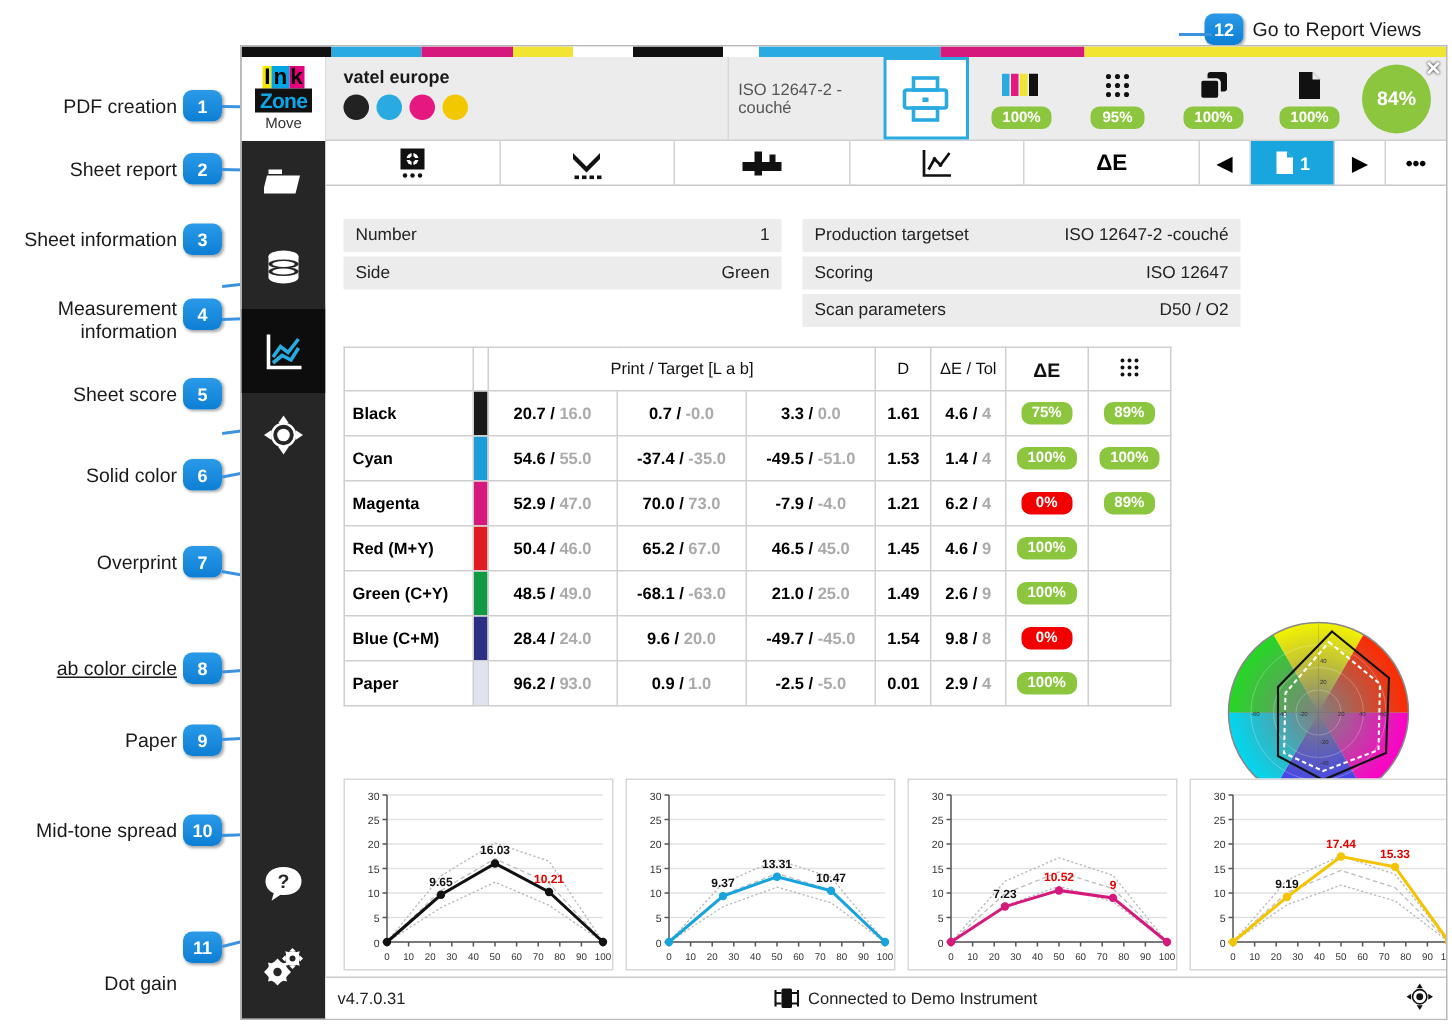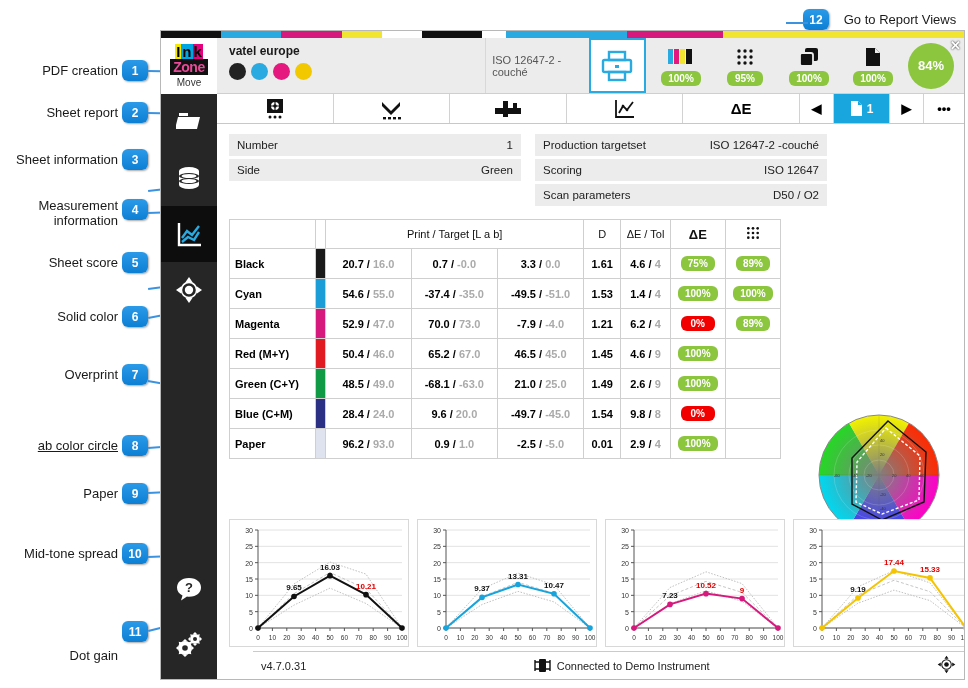--- a/index.html
+++ b/index.html
@@ -56,21 +56,21 @@
   }
   .logo-box {
     width: 56px; height: 56px; background:#fff;
     display:flex; flex-direction:column; align-items:center; justify-content:center;
   }
   .logo-ink { display:flex; font-weight:bold; font-size: 15px; line-height: 15px;}
   .logo-ink i { font-style: normal; padding: 0 1px; }
   .logo-i { background:#f5e800; color:#000; }
   .logo-n { background:#00a6e2; color:#000; }
   .logo-k { background:#e5007d; color:#000; }
-  .logo-zone { background:#111; color:#ec4899; font-weight:bold; font-size:14px; padding:0 3px; letter-spacing:-.5px;}
+  .logo-zone { background:#111; color:#0ea5e9; font-weight:bold; font-size:14px; padding:0 3px; letter-spacing:-.5px;}
   .logo-move { font-size: 10px; color:#333; margin-top:2px; }
 
   .side-btn {
     width: 56px; height: 56px;
     display:flex; align-items:center; justify-content:center;
     cursor: pointer;
   }
   .side-btn.active { background:#0d0d0d; }
   .side-spacer { flex: 1 1 auto; }
 
@@ -130,21 +130,21 @@
     flex: 0 0 56px; background:#19a5de; color:#fff;
     display:flex; align-items:center; justify-content:center; gap:4px;
     font-size:12px; font-weight:bold; cursor:pointer; border-right:1px solid #d2d2d2;
   }
   .navbar .dots { flex:0 0 40px; border-right:none; }
 
   
   .content { flex:1 1 auto; background:#fff; padding: 6px 8px 0 8px; position:relative; }
 
   
-  .info-row { display:flex; gap: 14px; margin: 4px 0 0 4px; }
+  .info-row { display:flex; gap: 14px; margin: 16px 0 0 4px; }
   .info-tbl { flex: 0 0 292px; }
   .info-line {
     display:flex; justify-content:space-between;
     background:#ececec; font-size:11.5px; color:#222;
     padding: 5px 8px; margin-bottom: 3px;
   }
   .info-line .v { font-weight: normal; }
   .score-wrap { flex:1 1 auto; display:flex; justify-content:flex-end; align-items:center; padding-right: 14px;}
   .score-circle {
     width:78px; height:78px; border-radius:50%; background:#8cc63f;
@@ -175,21 +175,21 @@
   .abcircle { position:absolute; right: 22px; top: 288px; width:126px; height:126px; }
 
   
   .charts { position:absolute; left: 12px; bottom: 34px; display:flex; gap: 8px; }
   .chart-card { width: 180px; height: 128px; border:1px solid #d8d8d8; background:#fff; }
 
   
   .footer {
     height: 28px; background:#fff; border-top:1px solid #cacaca;
     display:flex; align-items:center; padding: 4px 8px;
-    font-size: 11px; color:#222; position:absolute; bottom:0; left:56px; right:0;margin-left:36px;
+    font-size: 11px; color:#222; position:absolute; bottom:0; left:56px; right:0;
   }
   .footer .ver { flex: 0 0 auto; }
   .footer .mid { flex:1 1 auto; display:flex; align-items:center; justify-content:center; gap:6px; }
   .footer .rt { flex: 0 0 auto; }
 </style>
 </head>
 <body>
 
 <div class="anno-label" style="left:10px; top:63px; width:108px;">PDF creation</div>
 <div class="anno-badge" style="left:122px; top:60px;">1</div>
@@ -219,21 +219,21 @@
 <div class="anno-label" style="left:10px; top:486px; width:108px;">Paper</div>
 <div class="anno-badge" style="left:122px; top:483px;">9</div>
 
 <div class="anno-label" style="left:0px; top:546px; width:118px;">Mid-tone spread</div>
 <div class="anno-badge" style="left:122px; top:543px;">10</div>
 
 <div class="anno-label" style="left:10px; top:624px; width:108px;margin-top:24px;">Dot gain</div>
 <div class="anno-badge" style="left:122px; top:621px;">11</div>
 
 <div class="anno-badge" style="left:803px; top:9px;">12</div>
-<div class="anno-label" style="left:835px; top:12px; width:130px; text-align:center;">Go to Report Views</div>
+<div class="anno-label" style="left:835px; top:12px; width:130px; text-align:left;">Go to Report Views</div>
 
 <div class="leader" style="left:148px; top:70px;  width:472px; transform:rotate(1.0deg);"></div>
 <div class="leader" style="left:148px; top:112px; width:72px;  transform:rotate(1.2deg);"></div>
 <div class="leader" style="left:148px; top:190px; width:350px; transform:rotate(-6.5deg);"></div>
 <div class="leader" style="left:148px; top:212px; width:600px; transform:rotate(-2.0deg);"></div>
 <div class="leader" style="left:148px; top:288px; width:360px; transform:rotate(-7.5deg);"></div>
 <div class="leader" style="left:148px; top:317px; width:120px; transform:rotate(-11deg);"></div>
 <div class="leader" style="left:148px; top:380px; width:120px; transform:rotate(10deg);"></div>
 <div class="leader" style="left:148px; top:447px; width:680px; transform:rotate(-4.2deg);"></div>
 <div class="leader" style="left:148px; top:492px; width:610px; transform:rotate(-2.8deg);"></div>

